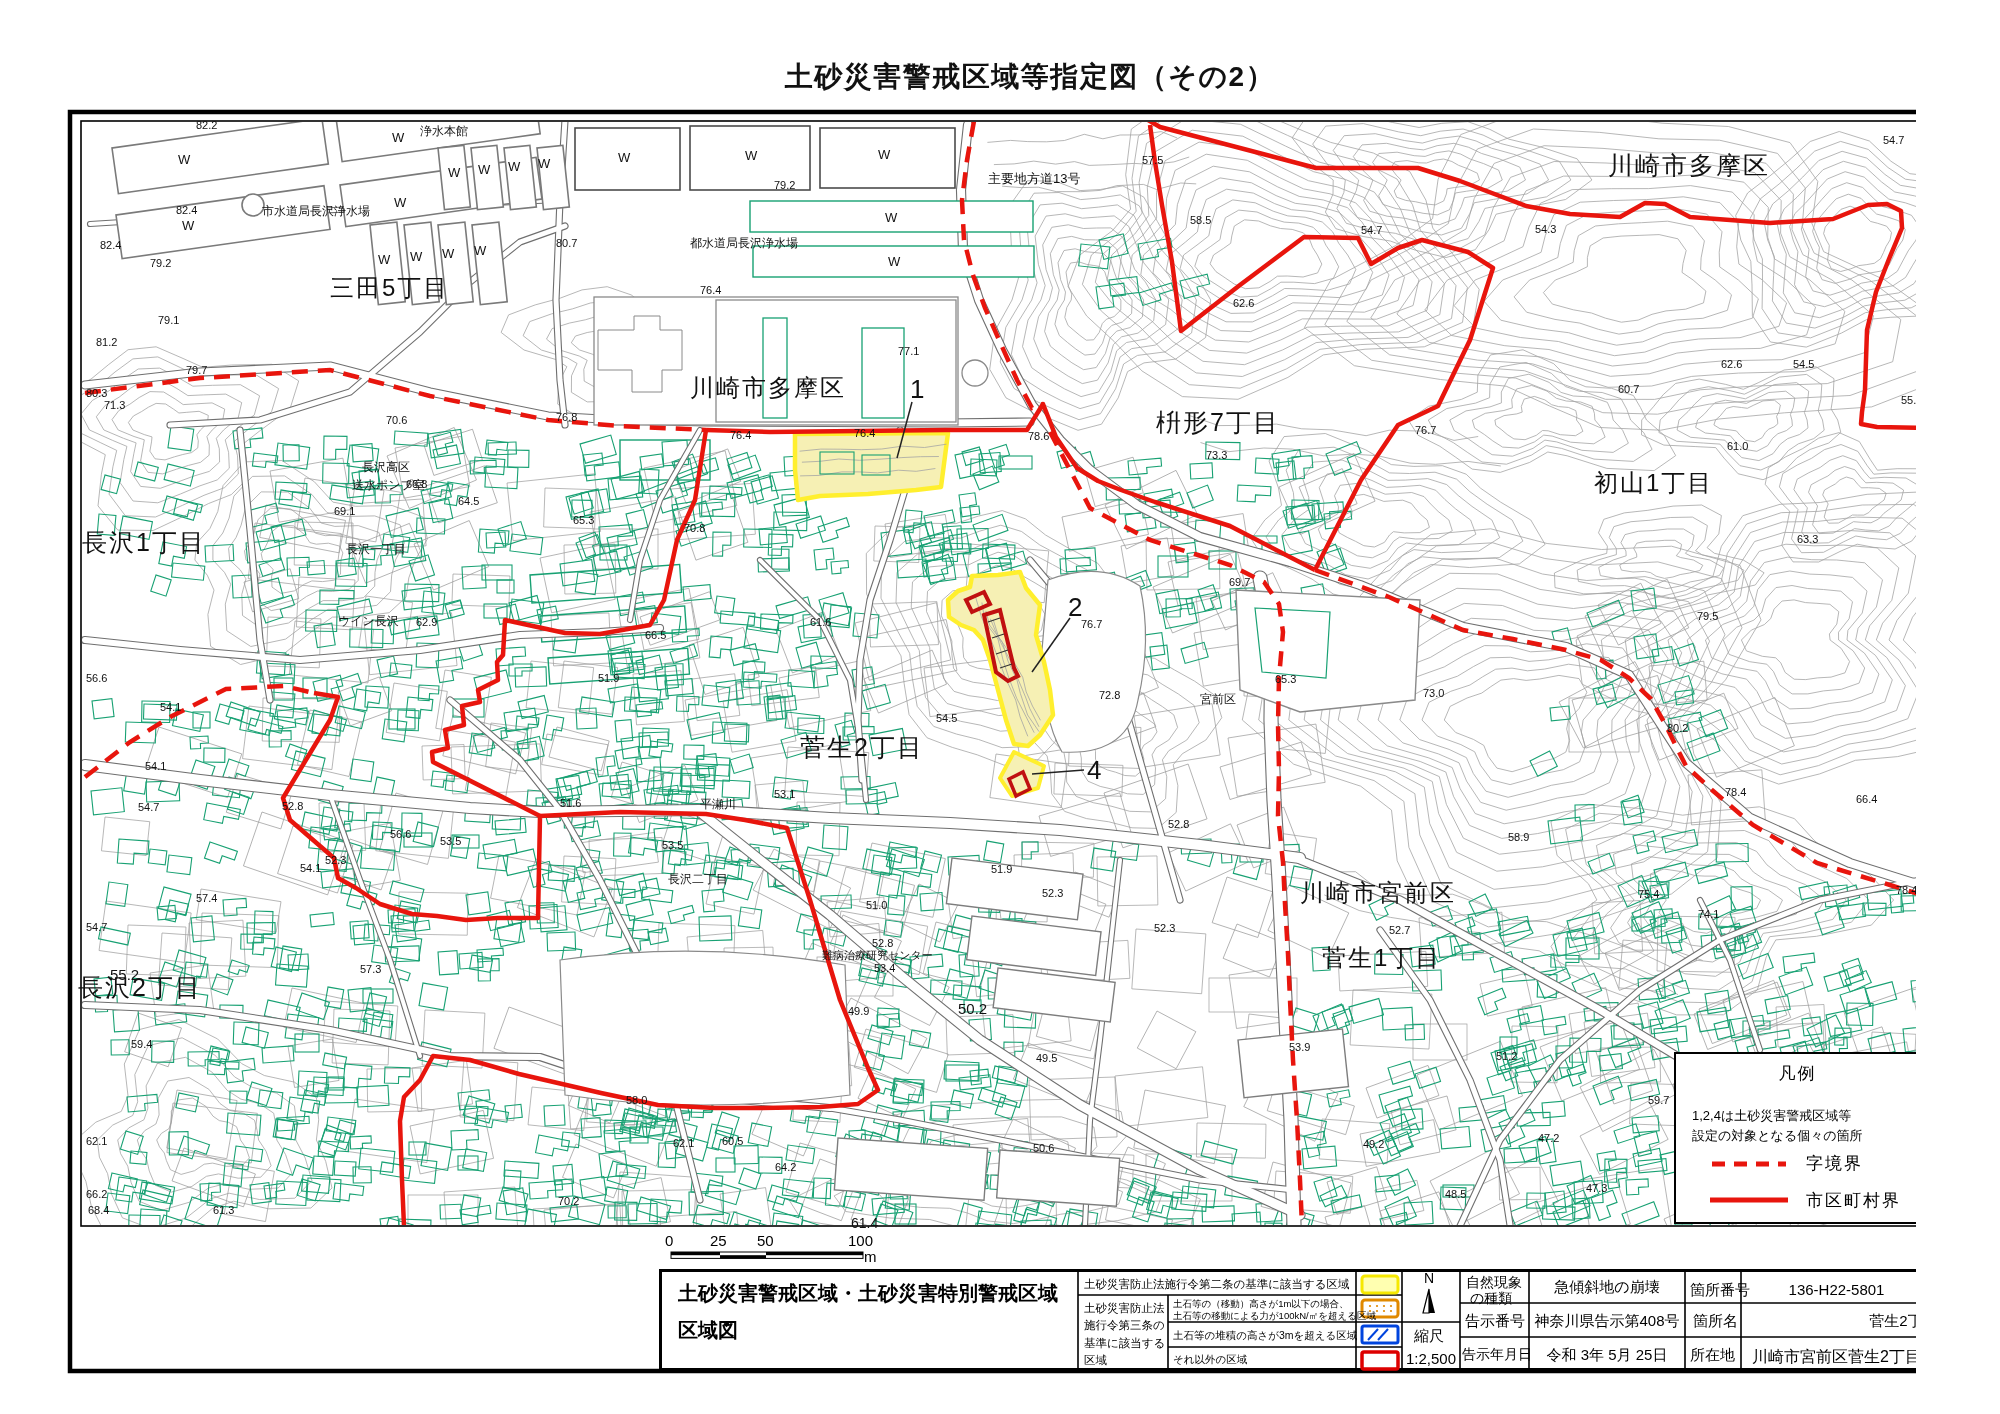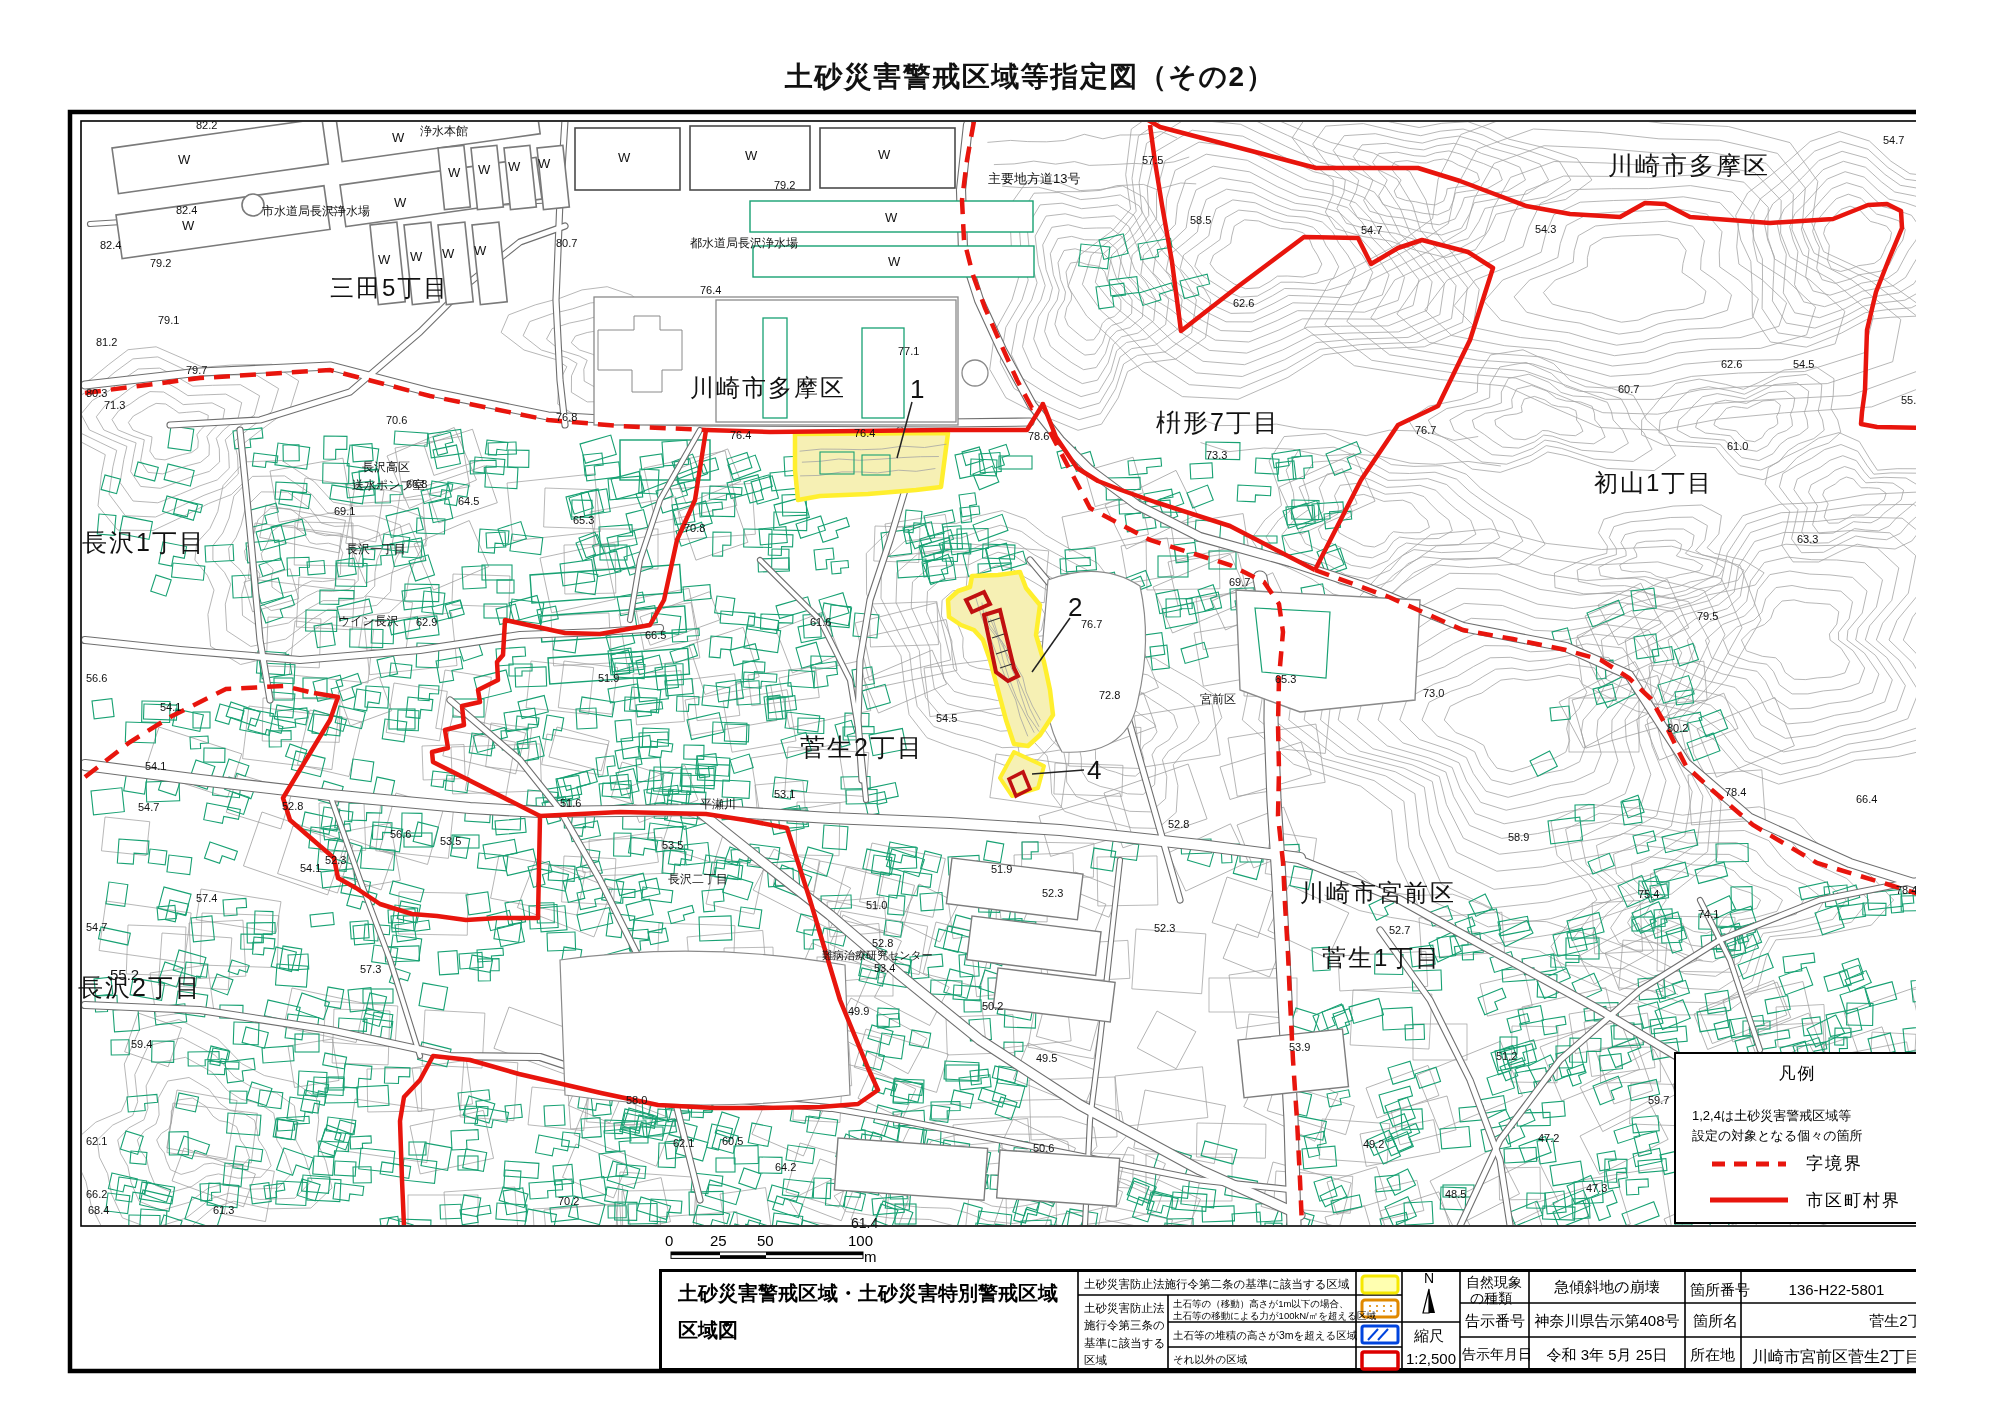--- a/index.html
+++ b/index.html
@@ -1927,21 +1927,21 @@
 <div class="abs" style="left:1229px;top:576px;font-size:11px;font-weight:normal;color:#111;white-space:nowrap;">69.7</div>
 <div class="abs" style="left:1275px;top:673px;font-size:11px;font-weight:normal;color:#111;white-space:nowrap;">65.3</div>
 <div class="abs" style="left:1423px;top:687px;font-size:11px;font-weight:normal;color:#111;white-space:nowrap;">73.0</div>
 <div class="abs" style="left:1667px;top:722px;font-size:11px;font-weight:normal;color:#111;white-space:nowrap;">80.2</div>
 <div class="abs" style="left:1081px;top:618px;font-size:11px;font-weight:normal;color:#111;white-space:nowrap;">76.7</div>
 <div class="abs" style="left:1099px;top:689px;font-size:11px;font-weight:normal;color:#111;white-space:nowrap;">72.8</div>
 <div class="abs" style="left:936px;top:712px;font-size:11px;font-weight:normal;color:#111;white-space:nowrap;">54.5</div>
 <div class="abs" style="left:991px;top:863px;font-size:11px;font-weight:normal;color:#111;white-space:nowrap;">51.9</div>
 <div class="abs" style="left:1154px;top:922px;font-size:11px;font-weight:normal;color:#111;white-space:nowrap;">52.3</div>
 <div class="abs" style="left:866px;top:899px;font-size:11px;font-weight:normal;color:#111;white-space:nowrap;">51.0</div>
-<div class="abs" style="left:968px;top:1000px;font-size:11px;font-weight:normal;color:#111;white-space:nowrap;padding-left:14px;">50.2</div>
+<div class="abs" style="left:944px;top:1000px;font-size:15px;font-weight:normal;color:#111;white-space:nowrap;padding-left:14px;">50.2</div>
 <div class="abs" style="left:1036px;top:1052px;font-size:11px;font-weight:normal;color:#111;white-space:nowrap;">49.5</div>
 <div class="abs" style="left:1033px;top:1142px;font-size:11px;font-weight:normal;color:#111;white-space:nowrap;">50.6</div>
 <div class="abs" style="left:848px;top:1005px;font-size:11px;font-weight:normal;color:#111;white-space:nowrap;">49.9</div>
 <div class="abs" style="left:626px;top:1094px;font-size:11px;font-weight:normal;color:#111;white-space:nowrap;">58.0</div>
 <div class="abs" style="left:722px;top:1135px;font-size:11px;font-weight:normal;color:#111;white-space:nowrap;">60.5</div>
 <div class="abs" style="left:775px;top:1161px;font-size:11px;font-weight:normal;color:#111;white-space:nowrap;">64.2</div>
 <div class="abs" style="left:673px;top:1137px;font-size:11px;font-weight:normal;color:#111;white-space:nowrap;">62.1</div>
 <div class="abs" style="left:213px;top:1204px;font-size:11px;font-weight:normal;color:#111;white-space:nowrap;">61.3</div>
 <div class="abs" style="left:558px;top:1195px;font-size:11px;font-weight:normal;color:#111;white-space:nowrap;">70.2</div>
 <div class="abs" style="left:843px;top:1215px;font-size:14px;font-weight:normal;color:#111;white-space:nowrap;padding-left:8px;">61.4</div>

